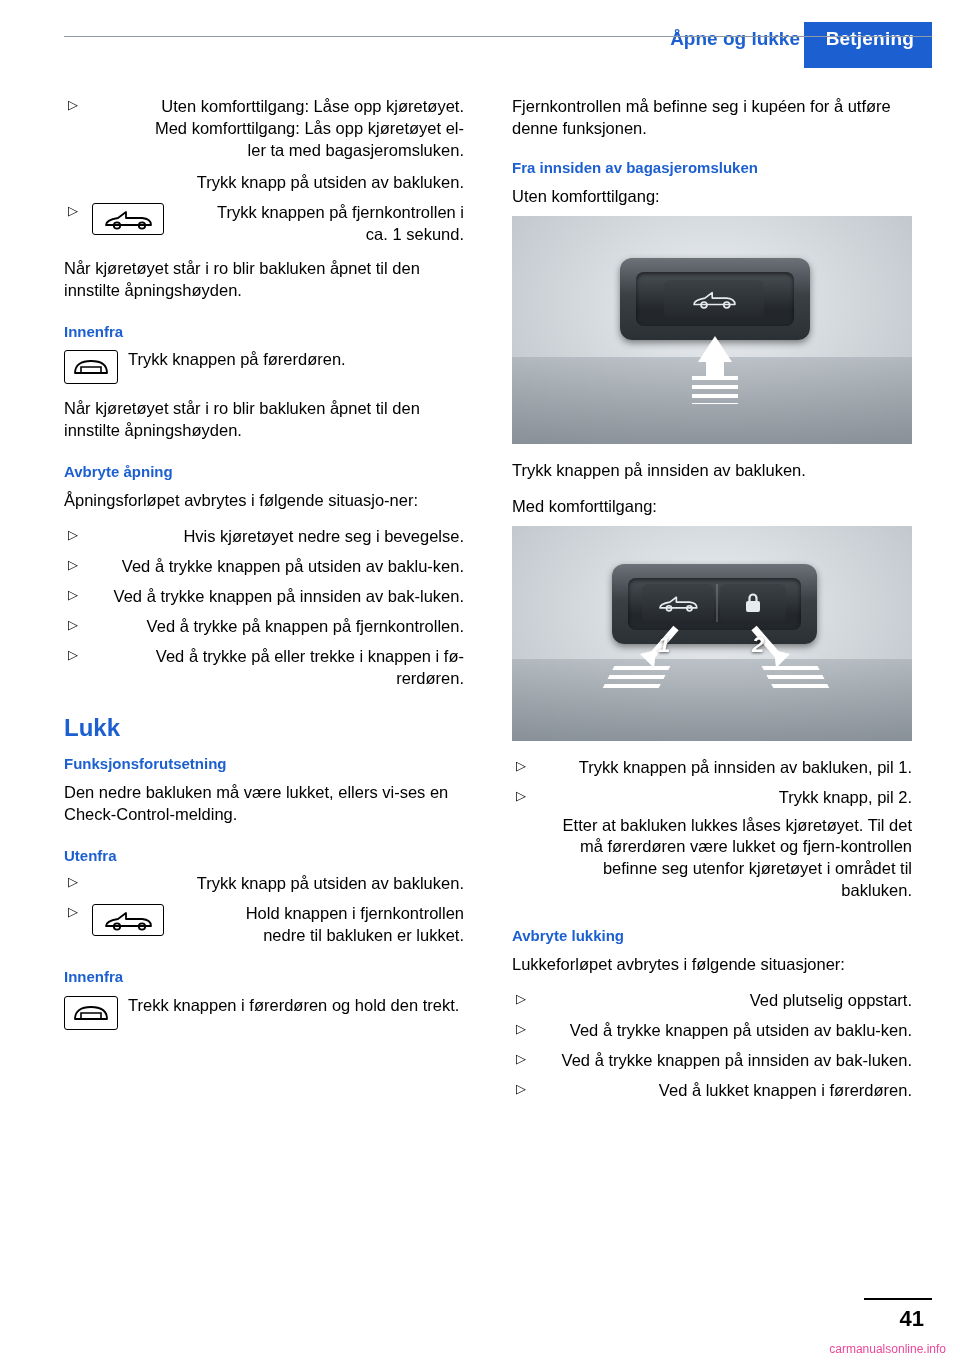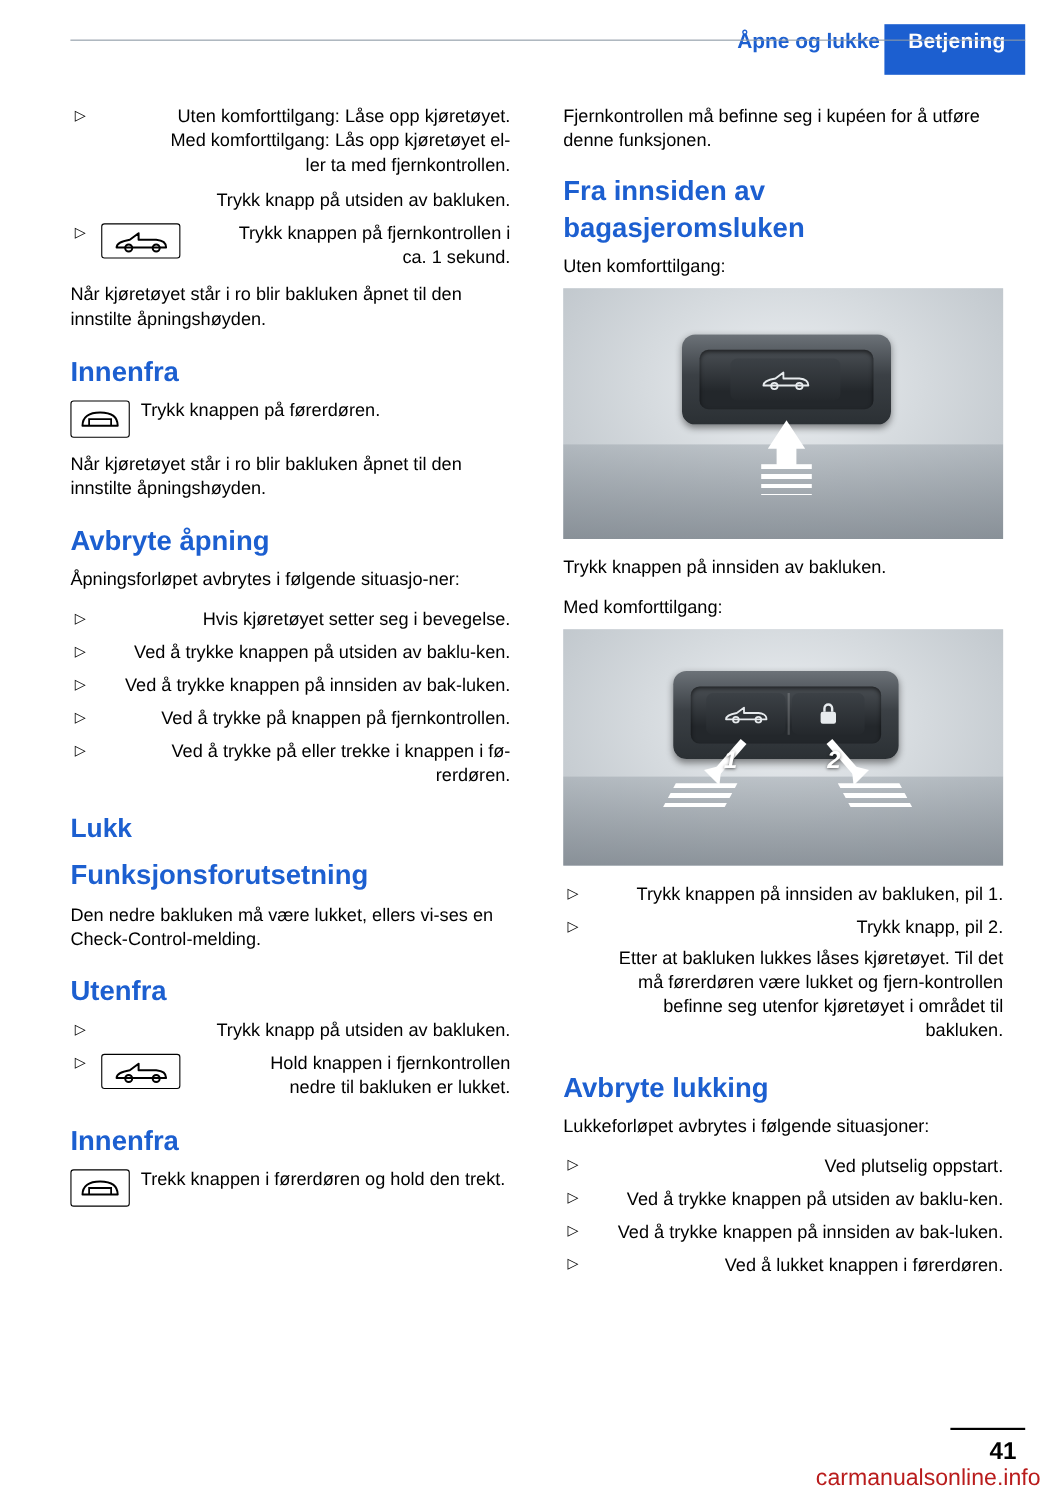--- a/index.html
+++ b/index.html
@@ -60,21 +60,21 @@
     line-height: 1.33;
   }
   .col.left { left: 64px; }
   .col.right { left: 512px; }
 
   p { margin: 0 0 14px 0; }
   p.tight { margin-bottom: 8px; }
 
   h2.section {
     color: #1c5fd0;
-    font-size: 25px;
+    font-size: 15px;
     font-weight: bold;
     margin: 20px 0 8px 0;
   }
   h2.big {
     color: #1c5fd0;
     font-size: 24px;
     font-weight: bold;
     margin: 22px 0 10px 0;
   }
   h2.first { margin-top: 0; }
@@ -220,42 +220,42 @@
   .footer-center {
     position: absolute;
     left: 0; right: 0; bottom: 22px;
     text-align: center;
     font-size: 15px;
     font-weight: bold;
   }
   .watermark {
     position: absolute;
     right: 14px; bottom: 6px;
-    font-size: 21px;
-    color: #b91c1c;
+    font-size: 12px;
+    color: #ec4899;
   }
 </style>
 </head>
 <body>
 
 <div class="page">
 
   <div class="header">
     <div class="header-left">Åpne og lukke</div>
     <div class="header-bar">Betjening</div>
   </div>
   <div class="header-rule"></div>
 
   <div class="col left">
 
     <ul class="bullets">
       <li>
         <span class="sub">Uten komforttilgang: Låse opp kjøretøyet.</span>
         <span class="sub">Med komforttilgang: Lås opp kjøretøyet el-</span>
-        <span class="sub">ler ta med fjernkontrollen.</span>
+        <span class="sub">ler ta med bagasjeromsluken.</span>
         <span class="sub" style="margin-top:10px;">Trykk knapp på utsiden av bakluken.</span>
       </li>
       <li class="with-icon">
         <div class="iconwrap">
           <span class="icon-box">
             <svg class="glyph" width="52" height="22" viewBox="0 0 52 22" aria-hidden="true">
               <path d="M4 17 C4 13 10 11 16 10 L24 4 L24 10 L40 10 C46 10.5 49 13 49 17 Z" fill="none" stroke="#000" stroke-width="1.8" stroke-linejoin="round"></path>
               <circle cx="15" cy="17.5" r="3.2" fill="none" stroke="#000" stroke-width="1.8"></circle>
               <circle cx="40" cy="17.5" r="3.2" fill="none" stroke="#000" stroke-width="1.8"></circle>
             </svg>
@@ -279,21 +279,21 @@
         </svg>
       </span>
       <span class="icon-text">Trykk knappen på førerdøren.</span>
     </div>
 
     <p>Når kjøretøyet står i ro blir bakluken åpnet til den innstilte åpningshøyden.</p>
 
     <h2 class="section">Avbryte åpning</h2>
     <p>Åpningsforløpet avbrytes i følgende situasjo-ner:</p>
     <ul class="bullets">
-      <li>Hvis kjøretøyet setter seg i bevegelse.</li>
+      <li>Hvis kjøretøyet nedre seg i bevegelse.</li>
       <li>Ved å trykke knappen på utsiden av baklu-ken.</li>
       <li>Ved å trykke knappen på innsiden av bak-luken.</li>
       <li>Ved å trykke på knappen på fjernkontrollen.</li>
       <li>Ved å trykke på eller trekke i knappen i fø-rerdøren.</li>
     </ul>
 
     <h2 class="big">Lukk</h2>
 
     <h2 class="section" style="margin-top:10px;">Funksjonsforutsetning</h2>
     <p>Den nedre bakluken må være lukket, ellers vi-ses en Check-Control-melding.</p>

